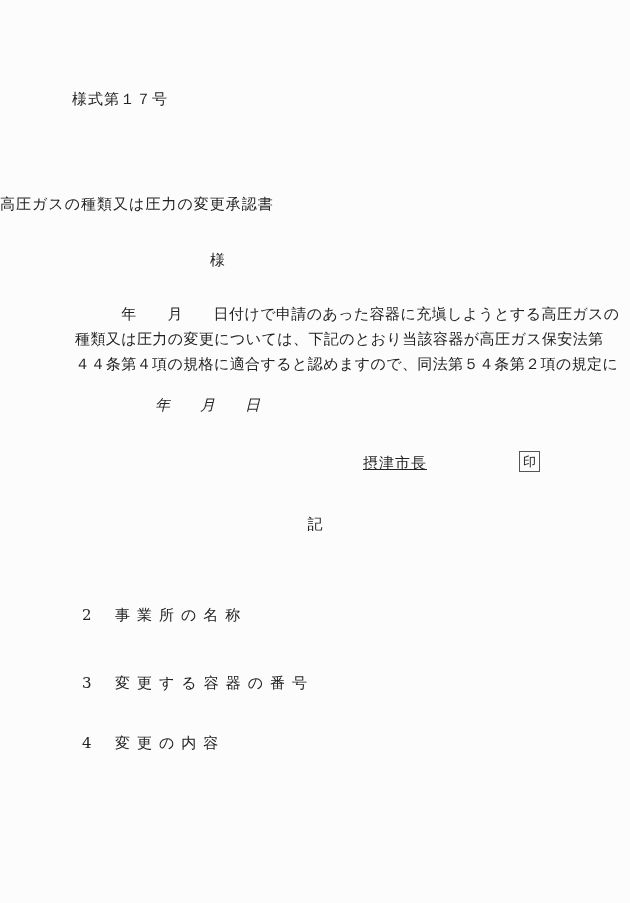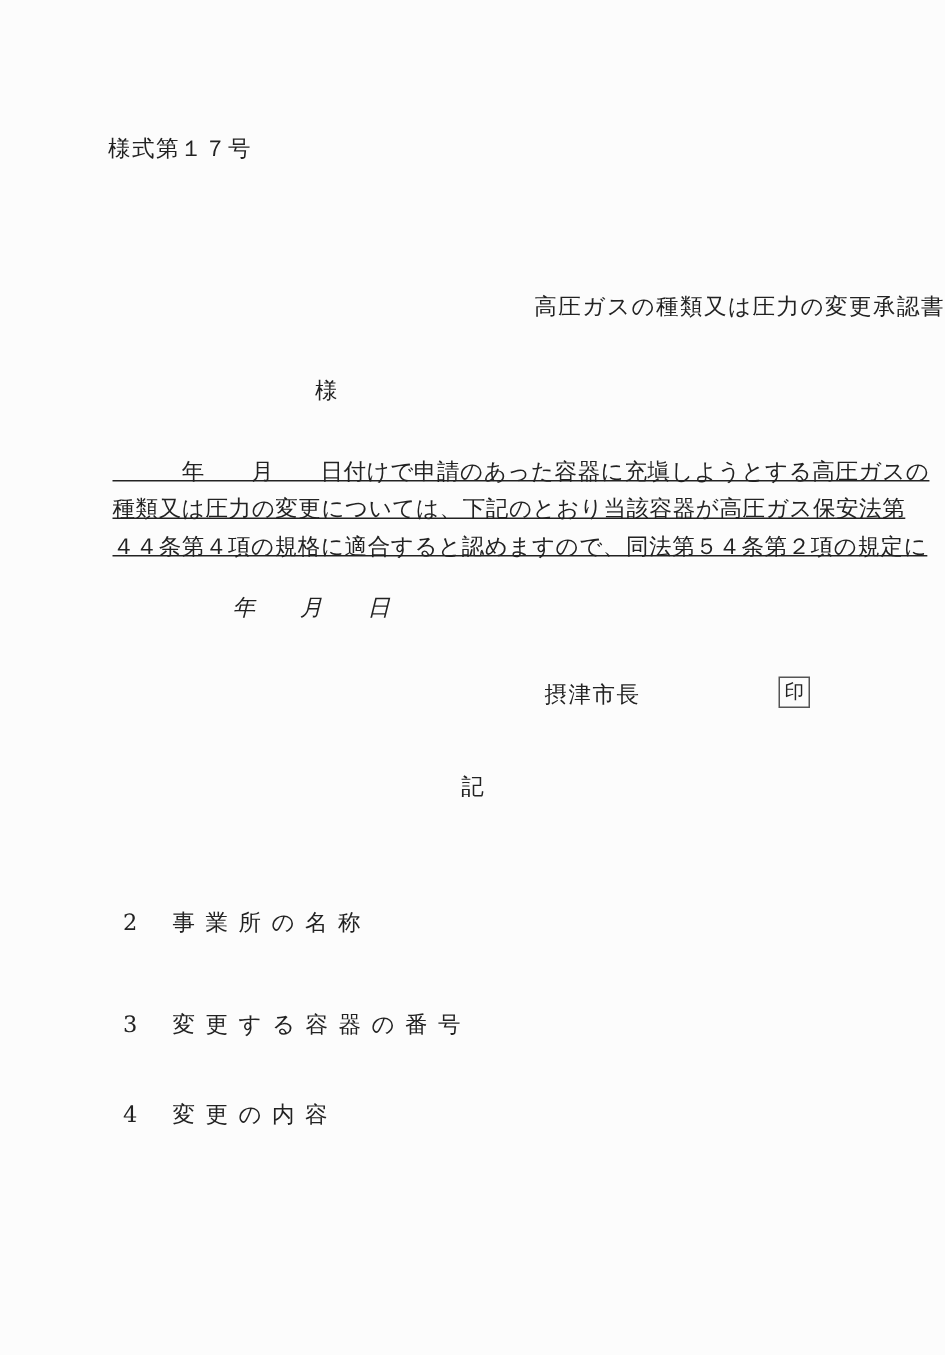--- a/index.html
+++ b/index.html
@@ -14,29 +14,29 @@
     width: 630px; height: 903px;
     background: #fcfcfc;
     overflow: hidden;
     font-size: 15px;
     line-height: 1;
   }
   .abs { position: absolute; white-space: nowrap; }
 
   .form-number   { left: 72px;  top: 92px;  letter-spacing: 1px; }
   .directive     { left: 72px;  top: 136px; letter-spacing: 1px; }
-  .doc-title     { left: 0;     top: 197px; width: 630px; text-align: right; letter-spacing: 1px; white-space: nowrap; position: absolute; }
+  .doc-title     { left: 0;     top: 197px; width: 630px; text-align: left; letter-spacing: 1px; white-space: nowrap; position: absolute; }
   .addressee     { left: 210px; top: 253px; }
 
-  .body-block    { left: 75px;  top: 307px; position: absolute; text-decoration: underline; }
+  .body-block    { left: 75px;  top: 307px; position: absolute; }
   .body-line     { height: 25px; white-space: nowrap; letter-spacing: 0.4px; }
 
   .date-line     { left: 155px; top: 398px; font-style: italic; }
 
-  .signer        { left: 363px; top: 456px; letter-spacing: 1px; }
+  .signer        { left: 363px; top: 456px; letter-spacing: 1px; text-decoration: underline; }
   .seal-box {
     position: absolute;
     left: 519px; top: 451px;
     width: 21px; height: 21px;
     border: 1px solid #555;
     font-size: 13px;
     display: flex; align-items: center; justify-content: center;
   }
 
   .ki            { left: 0; top: 517px; width: 630px; text-align: center; position: absolute; }

